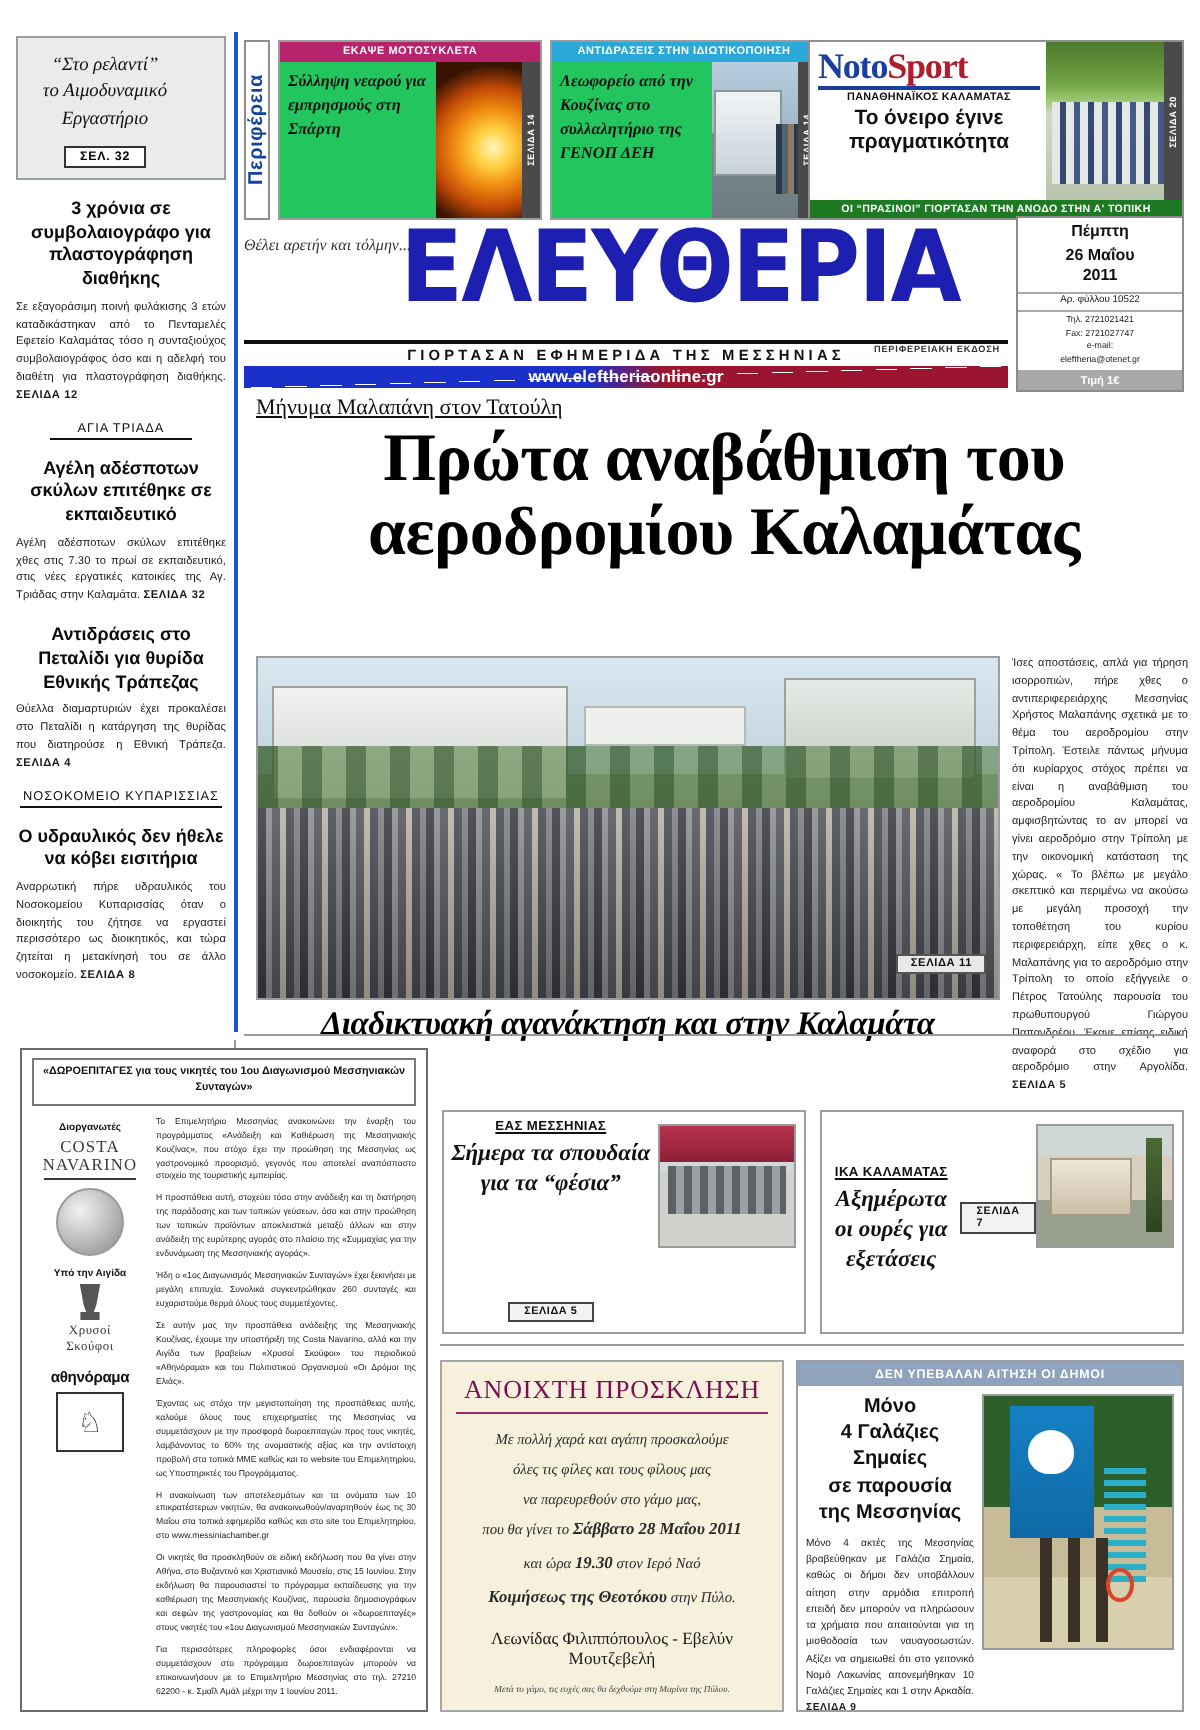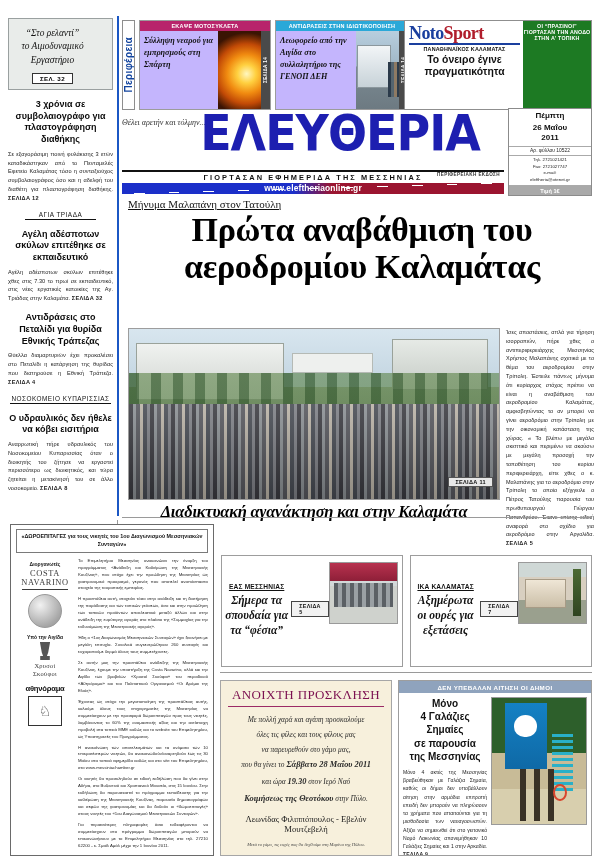--- a/index.html
+++ b/index.html
@@ -126,21 +126,21 @@
   .teaser .bar {
     color: #fff;
     font-size: 5.5px;
     font-weight: bold;
     letter-spacing: .25px;
     text-align: center;
     padding: 2px 1px;
   }
   .teaser .bar.magenta { background: #b8246b; }
   .teaser .bar.cyan { background: #2aa8d8; }
-  .teaser .inner { display: flex; flex: 1; background: #c4b5fd; }
+  .teaser .inner { display: flex; flex: 1; background: #22c55e; }
   .teaser .txt {
     flex: 1;
     font-family: "Liberation Serif", serif;
     font-style: italic;
     font-weight: bold;
     font-size: 8.2px;
     line-height: 1.45;
     color: #111;
     padding: 4px 3px 2px 4px;
   }
@@ -187,21 +187,21 @@
     opacity: .92;
   }
 
   
   .noto {
     position: absolute;
     left: 404px; top: 20px;
     width: 188px; height: 90px;
     border: 1px solid #8f8f8f;
     background: #fff;
-    display: flex; flex-direction: row;
+    display: flex; flex-direction: column;
     overflow: hidden;
   }
   .noto-top { display: flex; flex: 1; }
   .noto-left { width: 118px; padding: 2px 3px 0 4px; }
   .noto-logo {
     font-family: "Liberation Serif", serif;
     font-size: 18px; font-weight: bold;
     letter-spacing: -.6px;
     line-height: 1;
     margin-top: 1px;
@@ -437,21 +437,21 @@
   .bb-sel {
     display: inline-block;
     border: 1px solid #444; background: #f2f2f2;
     font-size: 5.4px; font-weight: bold; color: #111;
     padding: 1px 7px; letter-spacing: .3px;
   }
 
   
   .box-eas { left: 221px; top: 555px; width: 182px; height: 112px; }
   .box-eas .row { display: flex; height: 100%; }
-  .box-eas .left { width: 108px; display: flex; flex-direction: row;
+  .box-eas .left { width: 108px; display: flex; flex-direction: column;
                    align-items: center; justify-content: space-between; padding-bottom: 5px; }
   .box-eas .ph { width: 70px; margin: 6px 4px 0 0; height: 62px; align-self: flex-start;
                  border: 1px solid #9a9a9a; overflow: hidden; position: relative; }
   .eas-photo { position: absolute; inset: 0;
     background: linear-gradient(#d3d9da 0 38%, #cfd2cd 38% 100%); }
   .eas-photo:before { content: ""; position: absolute; left: 0; right: 0; top: 0; height: 30%;
     background: linear-gradient(#b8324f, #8e1f38); }
   .eas-photo:after { content: ""; position: absolute; left: 6%; top: 34%; right: 6%; height: 40%;
     background: repeating-linear-gradient(90deg, #5b6065 0 4px, #9aa0a4 4px 8px); }
 
@@ -664,21 +664,21 @@
           <div class="pgv">
             <span>ΣΕΛΙΔΑ 14</span>
           </div>
         </div>
       </div>
     </div>
 
     <div class="teaser t2">
       <div class="bar cyan">ΑΝΤΙΔΡΑΣΕΙΣ ΣΤΗΝ ΙΔΙΩΤΙΚΟΠΟΙΗΣΗ</div>
       <div class="inner">
-        <div class="txt">Λεωφορείο από την Αιγίδα στο συλλαλητήριο της ΓΕΝΟΠ ΔΕΗ</div>
+        <div class="txt">Λεωφορείο από την Κουζίνας στο συλλαλητήριο της ΓΕΝΟΠ ΔΕΗ</div>
         <div class="ph">
           <div class="bus"></div>
           <div class="pgv">
             <span>ΣΕΛΙΔΑ 14</span>
           </div>
         </div>
       </div>
     </div>
   </div>
 

